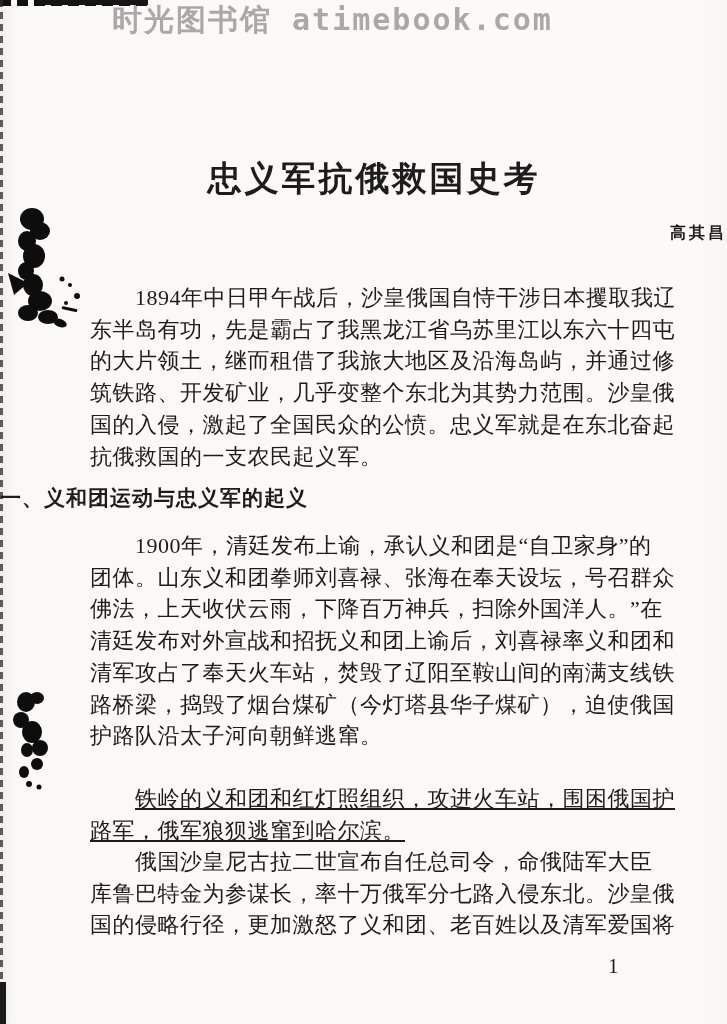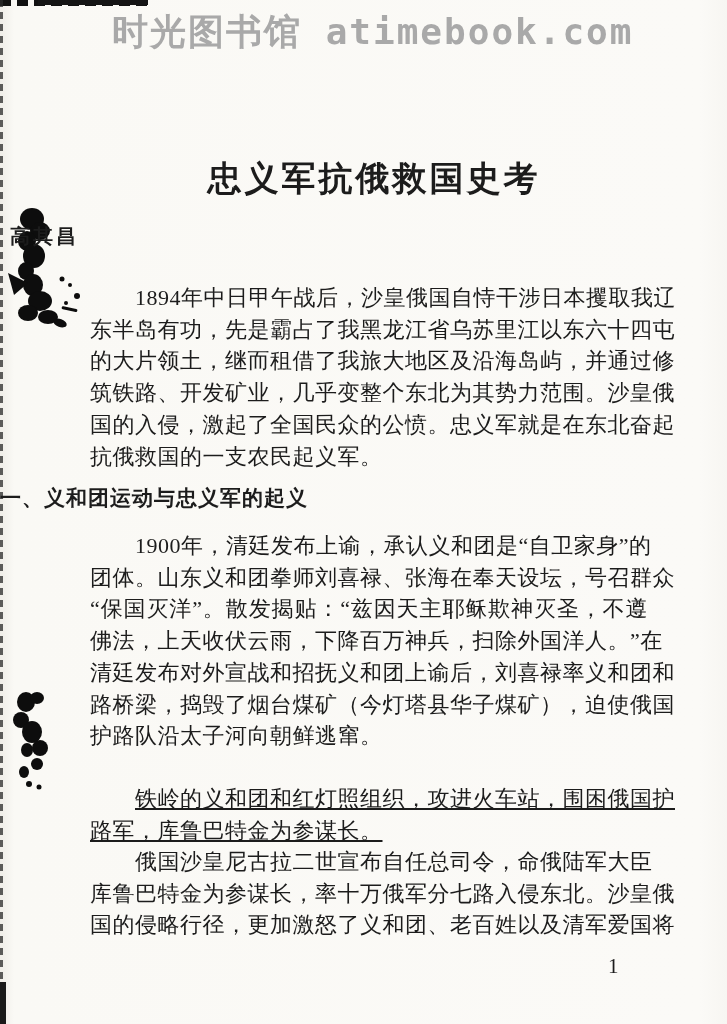--- a/index.html
+++ b/index.html
@@ -11,23 +11,23 @@
     margin: 0 auto;
     background: linear-gradient(90deg, #efede8 0px, #faf9f5 14px, #fbfaf7 700px, #f7f6f2 727px);
     overflow: hidden;
     font-family: "Liberation Serif", "DejaVu Serif", serif;
     color: #1c1c1c;
   }
 
   
   .watermark {
     position: absolute;
-    top: 8px;
+    top: 0;
     left: 112px;
-    font-size: 36px;
+    font-size: 30px;
     font-weight: bold;
     letter-spacing: 2px;
     color: #a9a9a9;
     white-space: nowrap;
     font-family: "DejaVu Sans Mono", "DejaVu Sans", monospace;
   }
 
   
   .top-streak {
     position: absolute;
@@ -66,22 +66,22 @@
     font-size: 34px;
     font-weight: bold;
     letter-spacing: 3px;
     text-indent: 14px;
     padding-left: 7px;
   }
   .author {
     position: absolute;
     top: 223px;
     left: 0; right: 0;
-    text-align: left;
-    font-size: 20px;
+    text-align: right;
+    font-size: 16px;
     font-weight: bold;
     letter-spacing: 3px;
     text-indent: 10px;
   }
   .section-heading {
     position: absolute;
     top: 484px;
     left: 0; right: 0;
     text-align: left;
     font-size: 21px;
@@ -177,30 +177,30 @@
     <div class="line">筑铁路、开发矿业，几乎变整个东北为其势力范围。沙皇俄</div>
     <div class="line">国的入侵，激起了全国民众的公愤。忠义军就是在东北奋起</div>
     <div class="line last">抗俄救国的一支农民起义军。</div>
   </div>
 
   <h2 class="section-heading">一、义和团运动与忠义军的起义</h2>
 
   <div class="para p2">
     <div class="line first">1900年，清廷发布上谕，承认义和团是“自卫家身”的</div>
     <div class="line">团体。山东义和团拳师刘喜禄、张海在奉天设坛，号召群众</div>
-    <div class="line">“保国灭洋”。散发揭贴：“兹因天主耶稣欺神灭圣，不遵</div>
     <div class="line">佛法，上天收伏云雨，下降百万神兵，扫除外国洋人。”在</div>
     <div class="line">清廷发布对外宣战和招抚义和团上谕后，刘喜禄率义和团和</div>
+    <div class="line">清军攻占了奉天火车站，焚毁了辽阳至鞍山间的南满支线铁</div>
     <div class="line">路桥梁，捣毁了烟台煤矿（今灯塔县华子煤矿），迫使俄国</div>
     <div class="line last">护路队沿太子河向朝鲜逃窜。</div>
   </div>
 
   <div class="para p3">
     <div class="line first">铁岭的义和团和红灯照组织，攻进火车站，围困俄国护</div>
-    <div class="line last">路军，库鲁巴特金为参谋长。</div>
+    <div class="line last">路军，俄军狼狈逃窜到哈尔滨。</div>
   </div>
 
   <div class="para p4">
     <div class="line first">俄国沙皇尼古拉二世宣布自任总司令，命俄陆军大臣</div>
     <div class="line">库鲁巴特金为参谋长，率十万俄军分七路入侵东北。沙皇俄</div>
     <div class="line">国的侵略行径，更加激怒了义和团、老百姓以及清军爱国将</div>
   </div>
 
   <div class="page-number">1</div>
 

